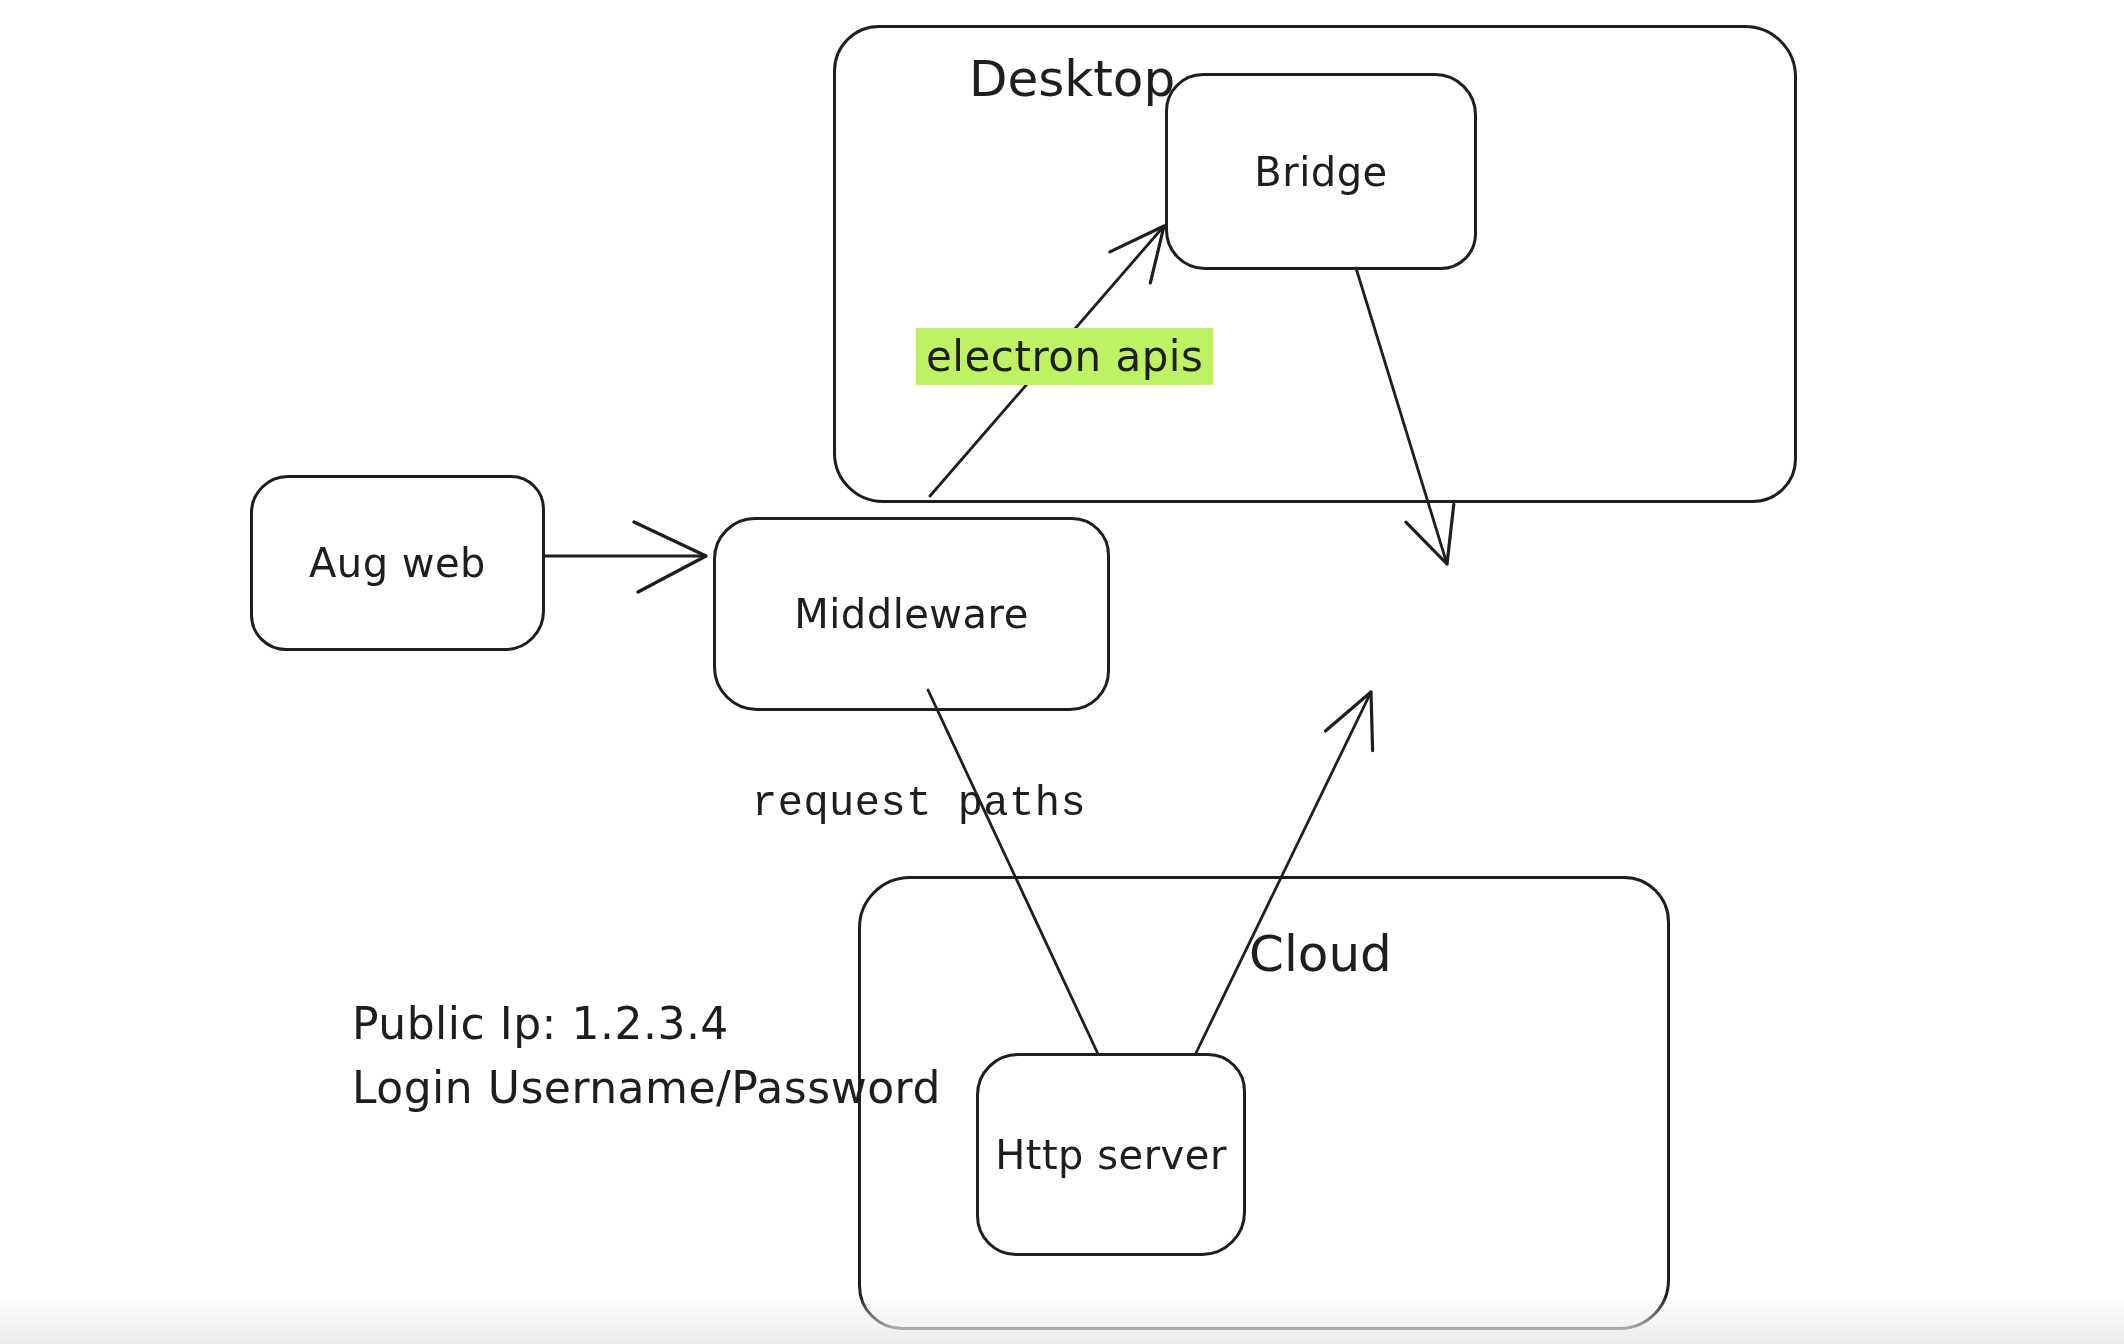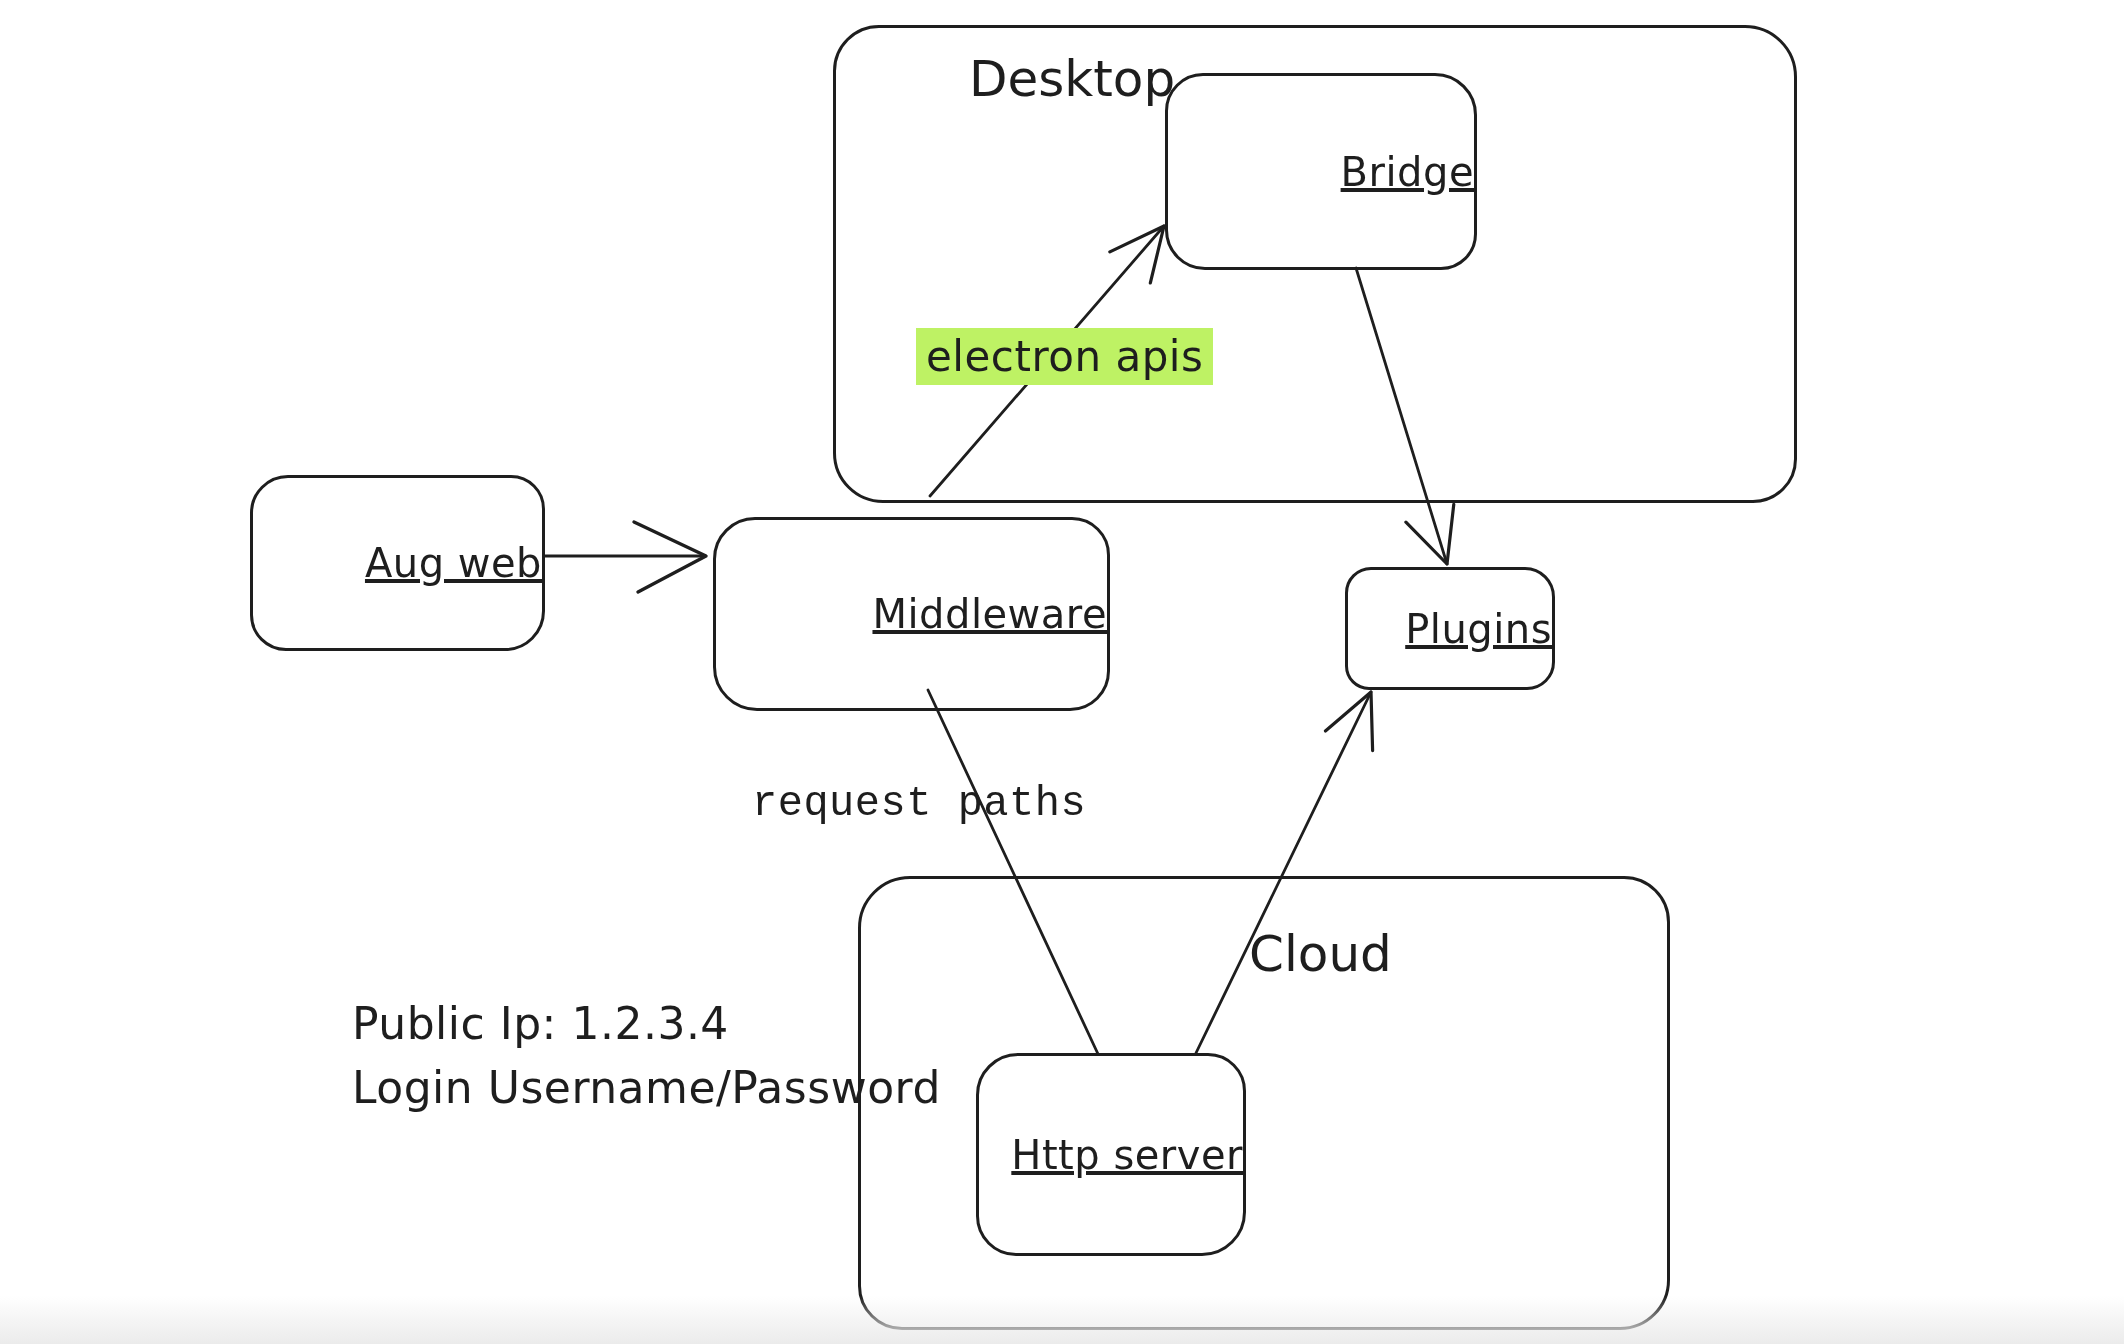--- a/index.html
+++ b/index.html
@@ -24,22 +24,21 @@
   .box {
     position: absolute;
     box-sizing: border-box;
     border: 3px solid #1e1e1e;
     background: transparent;
     z-index: 2;
   }
   .node {
     display: flex;
     align-items: center;
-    justify-content: flex-end;
-    text-decoration: underline;
+    justify-content: center;
   }
   .node-label {
     font-size: 40px;
     white-space: nowrap;
     letter-spacing: 0.5px;
   }
   .container-label {
     position: absolute;
     font-size: 50px;
     white-space: nowrap;
@@ -136,23 +135,20 @@
   </div>
 
   <div class="box node middleware">
     <span class="node-label">Middleware</span>
   </div>
 
   <div class="box node bridge">
     <span class="node-label">Bridge</span>
   </div>
 
-  <div class="box node plugins">
-    <span class="node-label">Plugins</span>
-  </div>
 
   <div class="box node http-server">
     <span class="node-label">Http server</span>
   </div>
 
   <div class="edge-label electron">electron apis</div>
 
   <div class="edge-label request">request paths</div>
 
   <div class="annotation">

